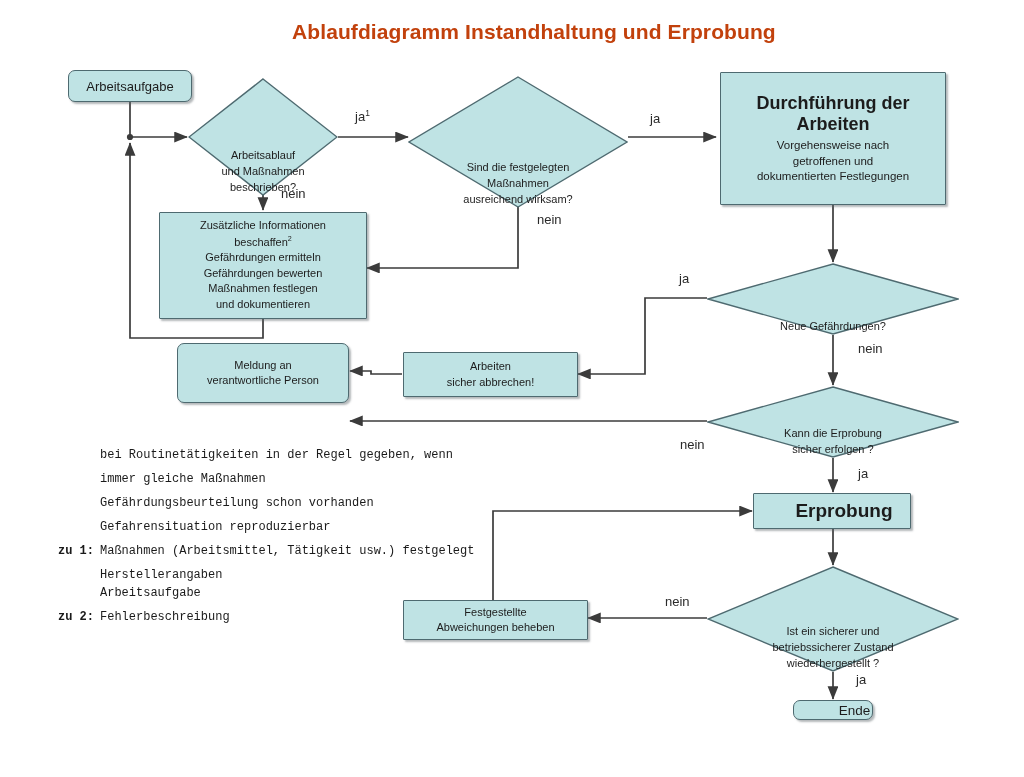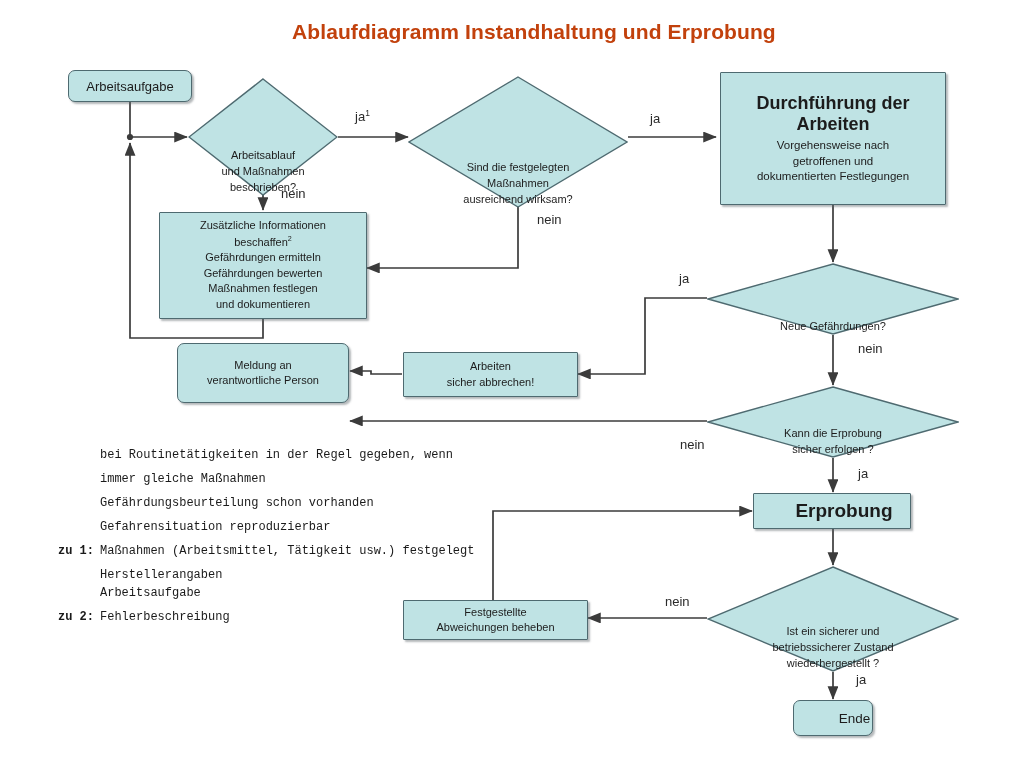--- a/index.html
+++ b/index.html
@@ -269,21 +269,21 @@
     </div>
   </div>
 
   <div class="node box sq" style="left:403px; top:600px; width:185px; height:40px;">
     <div class="t11" style="line-height:1.4;">
       <div>Festgestellte</div>
       <div>Abweichungen beheben</div>
     </div>
   </div>
 
-  <div class="node box round" style="left:793px; top:700px; width:80px; height:36px;padding-left:43px;">
+  <div class="node box round" style="left:793px; top:700px; width:80px; height:20px;padding-left:43px;">
     <div class="ende">Ende</div>
   </div>
 
   <div class="lbl" style="left:355px; top:108px;">
     <span>ja</span><sup>1</sup>
   </div>
   <div class="lbl" style="left:281px; top:186px;">nein</div>
   <div class="lbl" style="left:650px; top:111px;">ja</div>
   <div class="lbl" style="left:537px; top:212px;">nein</div>
   <div class="lbl" style="left:679px; top:271px;">ja</div>

